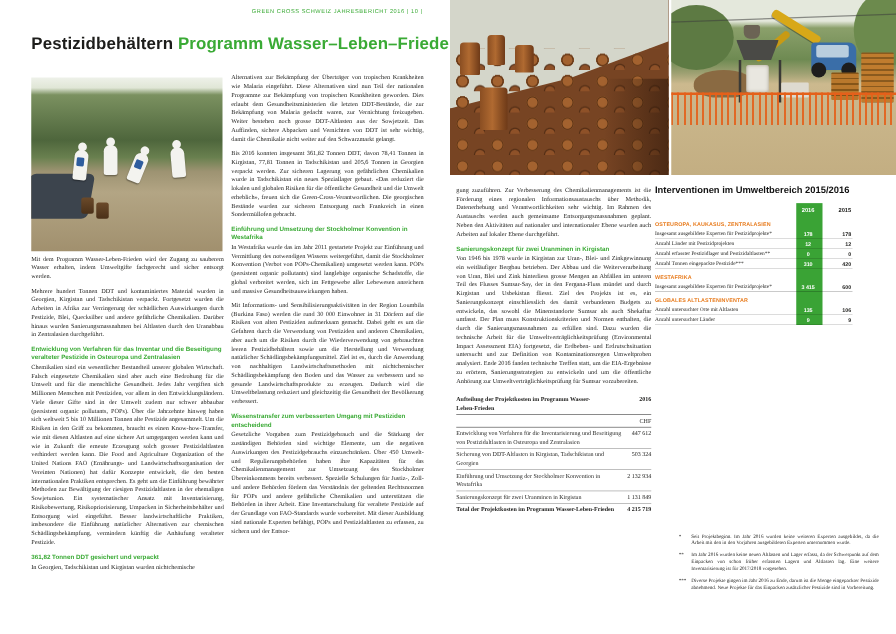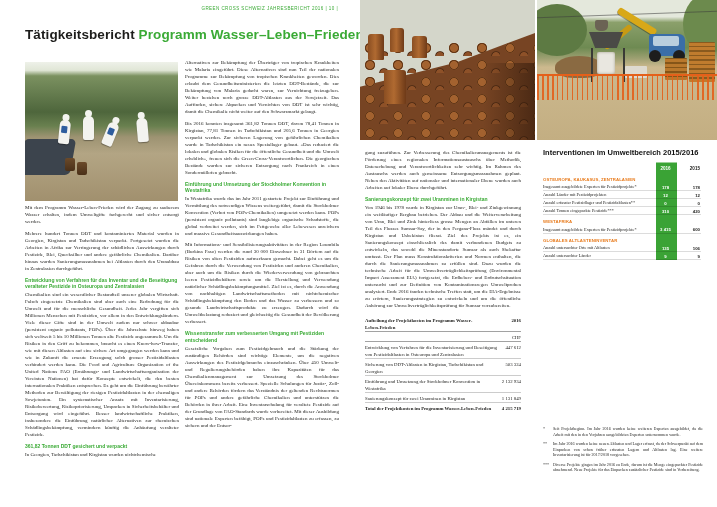--- a/index.html
+++ b/index.html
@@ -39,21 +39,21 @@
     font-weight:bold;padding-bottom:3px;border-bottom:1px solid #444;text-align:left;}
   .ct-head .yr{white-space:nowrap;}
   .ct-chf{text-align:right;padding:3px 0;border-bottom:1px solid #444;}
   .ct-row{display:flex;justify-content:space-between;gap:8px;padding:3px 0;
     border-bottom:0.5px solid #999;text-align:left;}
   .ct-row .lbl{flex:1;}
   .ct-row .val{white-space:nowrap;}
   .ct-row.total{font-weight:bold;border-bottom:none;}
 
   
-  .sidebar-wrap{left:543px;top:148px;width:158px;}
+  .sidebar-wrap{left:524px;top:148px;width:158px;}
   .sidebar{width:316px;font-family:"Liberation Sans",sans-serif;}
   .sb-title{font-size:15px;font-weight:bold;color:#111;margin:0 0 12px 0;}
   .sb-table{position:relative;}
   .sb-greenband{position:absolute;top:0;bottom:0;right:48px;width:42px;background:#3aa335;z-index:0;}
   .sb-row{position:relative;z-index:1;display:flex;align-items:flex-end;
     border-bottom:0.5px solid rgba(0,0,0,0.28);padding:3px 0 2px 0;}
   .sb-row .lbl{flex:1;font-family:"Liberation Serif",serif;font-size:8.6px;line-height:1.15;padding-right:4px;}
   .sb-row .v16{width:42px;margin-right:6px;text-align:center;font-size:8.6px;font-weight:bold;color:#ffffff;}
   .sb-row .v15{width:42px;text-align:right;font-size:8.6px;font-weight:bold;color:#1d1d1b;padding-right:2px;}
   .sb-row.colhead{border-bottom:none;padding-bottom:4px;}
@@ -125,21 +125,21 @@
   .pe-box{position:absolute;left:88px;top:66px;width:22px;height:12px;background:#dedad0;border-radius:1px;}
 </style>
 </head>
 <body>
 
 <div class="abs header-meta-wrap">
   <div class="half header-meta">GREEN CROSS SCHWEIZ JAHRESBERICHT 2016 | 10 |</div>
 </div>
 
 <div class="abs page-title">
-  <span>Tätigkeitsbericht </span><span class="hl">Programm Wasser–Leben–Frieden 2016</span>
+  <span>Pestizidbehältern </span><span class="hl">Programm Wasser–Leben–Frieden 2016</span>
 </div>
 
 <div class="abs photo photo-hazmat">
   <div class="ph-tarp"></div>
   <div class="ph-barrel" style="left:40px;bottom:30px;"></div>
   <div class="ph-barrel" style="left:52px;bottom:26px;"></div>
   <div class="figure" style="left:34px;top:58px;transform:rotate(6deg);">
       <span class="pack"></span>
     </div>
   <div class="figure" style="left:58px;top:54px;"></div>

